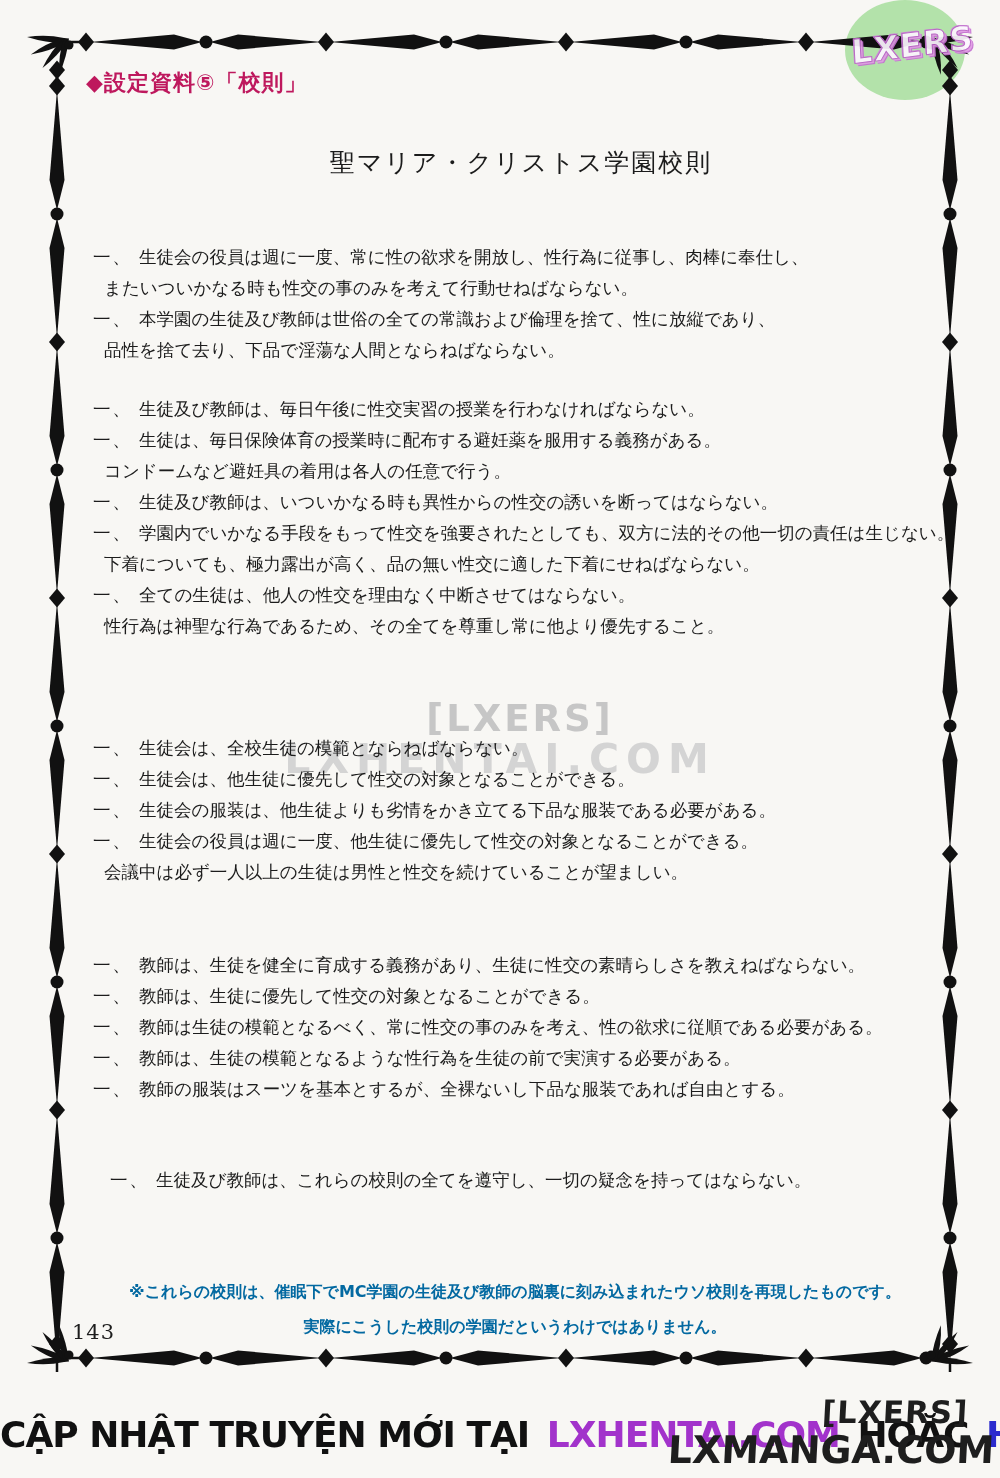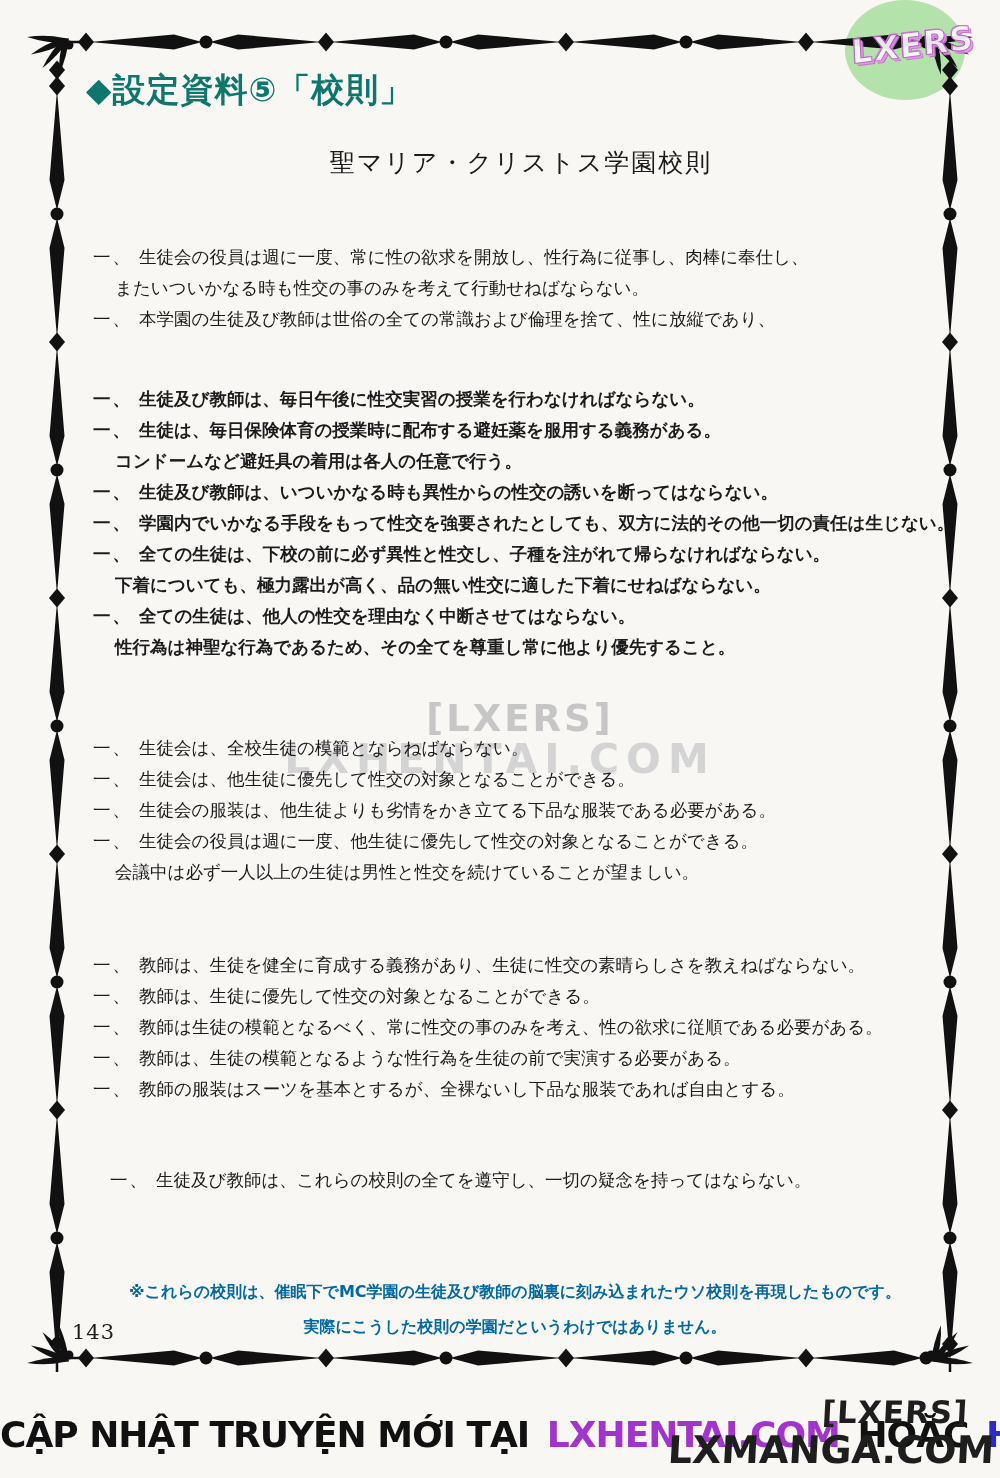--- a/index.html
+++ b/index.html
@@ -7,40 +7,40 @@
   .page{
     position:relative;width:1000px;height:1478px;margin:0 auto;
     background:#f8f7f4;overflow:hidden;
   }
   
   .border-svg{position:absolute;left:0;top:0;z-index:10;pointer-events:none;}
   
   .section-header{
     position:absolute;left:86px;top:68px;z-index:2;
     font-family:"DejaVu Sans","Liberation Sans",sans-serif;
-    font-weight:700;font-size:33px;color:#0f766e;letter-spacing:1px;
+    font-weight:700;font-size:22px;color:#be185d;letter-spacing:1px;
   }
   .doc-title{
     position:absolute;left:0;top:146px;width:100%;z-index:2;
     text-align:center;padding-left:42px;box-sizing:border-box;
     font-family:Liberation Mono, monospace;
     font-size:25px;color:#1b1b1b;letter-spacing:2px;
   }
   
   .rules-host{position:absolute;left:0;top:0;width:100%;height:100%;z-index:2;}
   .rule-block{position:absolute;left:93px;right:30px;}
   .rule-line{
     position:relative;height:31px;line-height:31px;white-space:nowrap;
     font-family:"DejaVu Serif","Liberation Serif",serif;
     font-size:17.5px;color:#1c1c1c;
   }
   .rule-line .rule-marker{
     display:inline-block;width:46px;letter-spacing:2px;color:#1c1c1c;
   }
-  .rule-line.cont .rule-text{margin-left:22px;}
+  .rule-line.cont .rule-text{margin-left:11px;}
   
   .footnote{
     position:absolute;left:0;width:100%;z-index:2;text-align:center;
     padding-left:30px;box-sizing:border-box;
     font-family:"DejaVu Sans","Liberation Sans",sans-serif;
     font-weight:700;font-size:16px;color:#0369a1;letter-spacing:0px;
     white-space:nowrap;
   }
   .footnote.l1{top:1282px;}
   .footnote.l2{top:1317px;}
@@ -95,28 +95,28 @@
   <div class="wm-center two">LXHENTAI.COM</div>
 
   <div class="section-header">◆設定資料⑤「校則」</div>
   <div class="doc-title">聖マリア・クリストス学園校則</div>
 
   <div class="rules-host">
       <div class="rule-block" style="top: 242px;">
         <div class="rule-line"><span class="rule-marker">一、</span><span class="rule-text">生徒会の役員は週に一度、常に性の欲求を開放し、性行為に従事し、肉棒に奉仕し、</span></div>
         <div class="rule-line cont"><span class="rule-text">またいついかなる時も性交の事のみを考えて行動せねばならない。</span></div>
         <div class="rule-line"><span class="rule-marker">一、</span><span class="rule-text">本学園の生徒及び教師は世俗の全ての常識および倫理を捨て、性に放縦であり、</span></div>
-      </div>
-      <div class="rule-block" style="top: 384px; font-weight: bold;">
+        <div class="rule-line cont"><span class="rule-text">品性を捨て去り、下品で淫蕩な人間とならねばならない。</span></div>
+      </div>
+      <div class="rule-block" style="top: 394px;">
         <div class="rule-line"><span class="rule-marker">一、</span><span class="rule-text">生徒及び教師は、毎日午後に性交実習の授業を行わなければならない。</span></div>
         <div class="rule-line"><span class="rule-marker">一、</span><span class="rule-text">生徒は、毎日保険体育の授業時に配布する避妊薬を服用する義務がある。</span></div>
         <div class="rule-line cont"><span class="rule-text">コンドームなど避妊具の着用は各人の任意で行う。</span></div>
         <div class="rule-line"><span class="rule-marker">一、</span><span class="rule-text">生徒及び教師は、いついかなる時も異性からの性交の誘いを断ってはならない。</span></div>
         <div class="rule-line"><span class="rule-marker">一、</span><span class="rule-text">学園内でいかなる手段をもって性交を強要されたとしても、双方に法的その他一切の責任は生じない。</span></div>
-        <div class="rule-line"><span class="rule-marker">一、</span><span class="rule-text">全ての生徒は、下校の前に必ず異性と性交し、子種を注がれて帰らなければならない。</span></div>
         <div class="rule-line cont"><span class="rule-text">下着についても、極力露出が高く、品の無い性交に適した下着にせねばならない。</span></div>
         <div class="rule-line"><span class="rule-marker">一、</span><span class="rule-text">全ての生徒は、他人の性交を理由なく中断させてはならない。</span></div>
         <div class="rule-line cont"><span class="rule-text">性行為は神聖な行為であるため、その全てを尊重し常に他より優先すること。</span></div>
       </div>
       <div class="rule-block" style="top: 733px;">
         <div class="rule-line"><span class="rule-marker">一、</span><span class="rule-text">生徒会は、全校生徒の模範とならねばならない。</span></div>
         <div class="rule-line"><span class="rule-marker">一、</span><span class="rule-text">生徒会は、他生徒に優先して性交の対象となることができる。</span></div>
         <div class="rule-line"><span class="rule-marker">一、</span><span class="rule-text">生徒会の服装は、他生徒よりも劣情をかき立てる下品な服装である必要がある。</span></div>
         <div class="rule-line"><span class="rule-marker">一、</span><span class="rule-text">生徒会の役員は週に一度、他生徒に優先して性交の対象となることができる。</span></div>
         <div class="rule-line cont"><span class="rule-text">会議中は必ず一人以上の生徒は男性と性交を続けていることが望ましい。</span></div>

